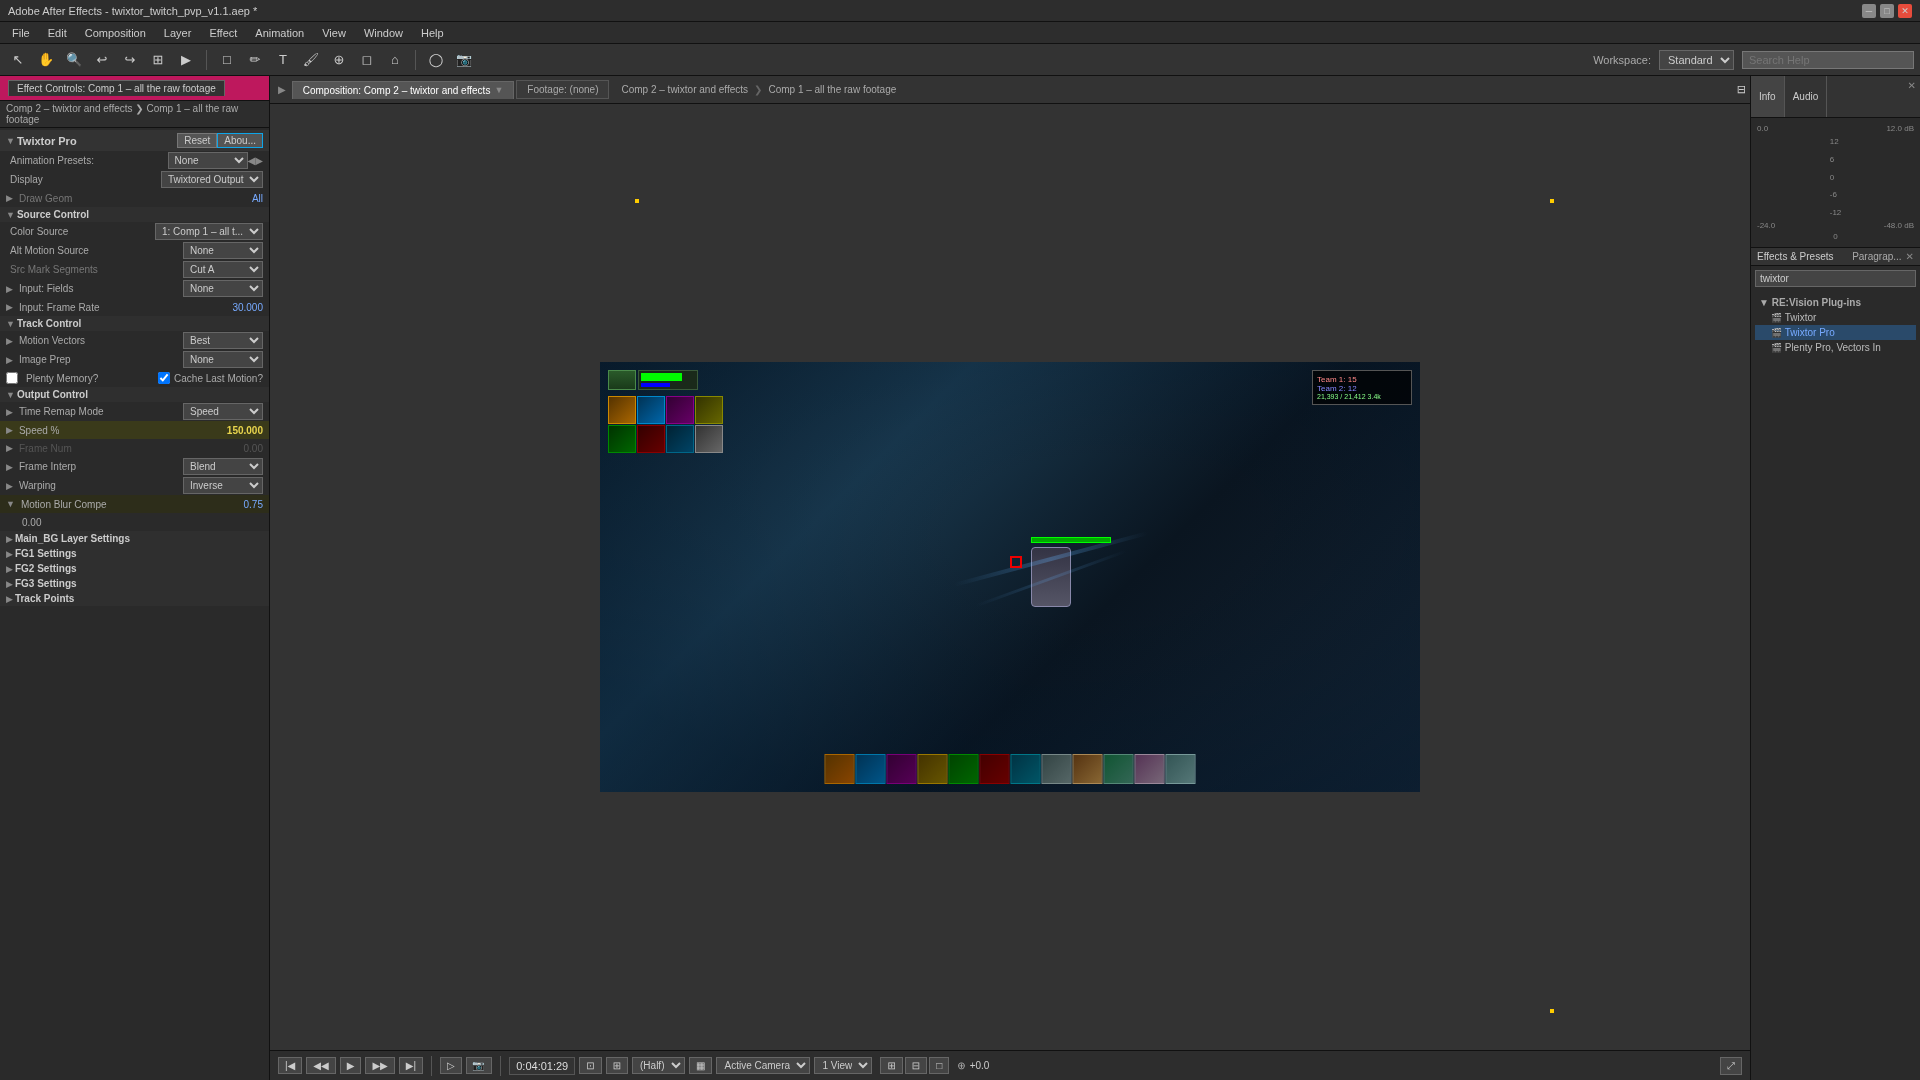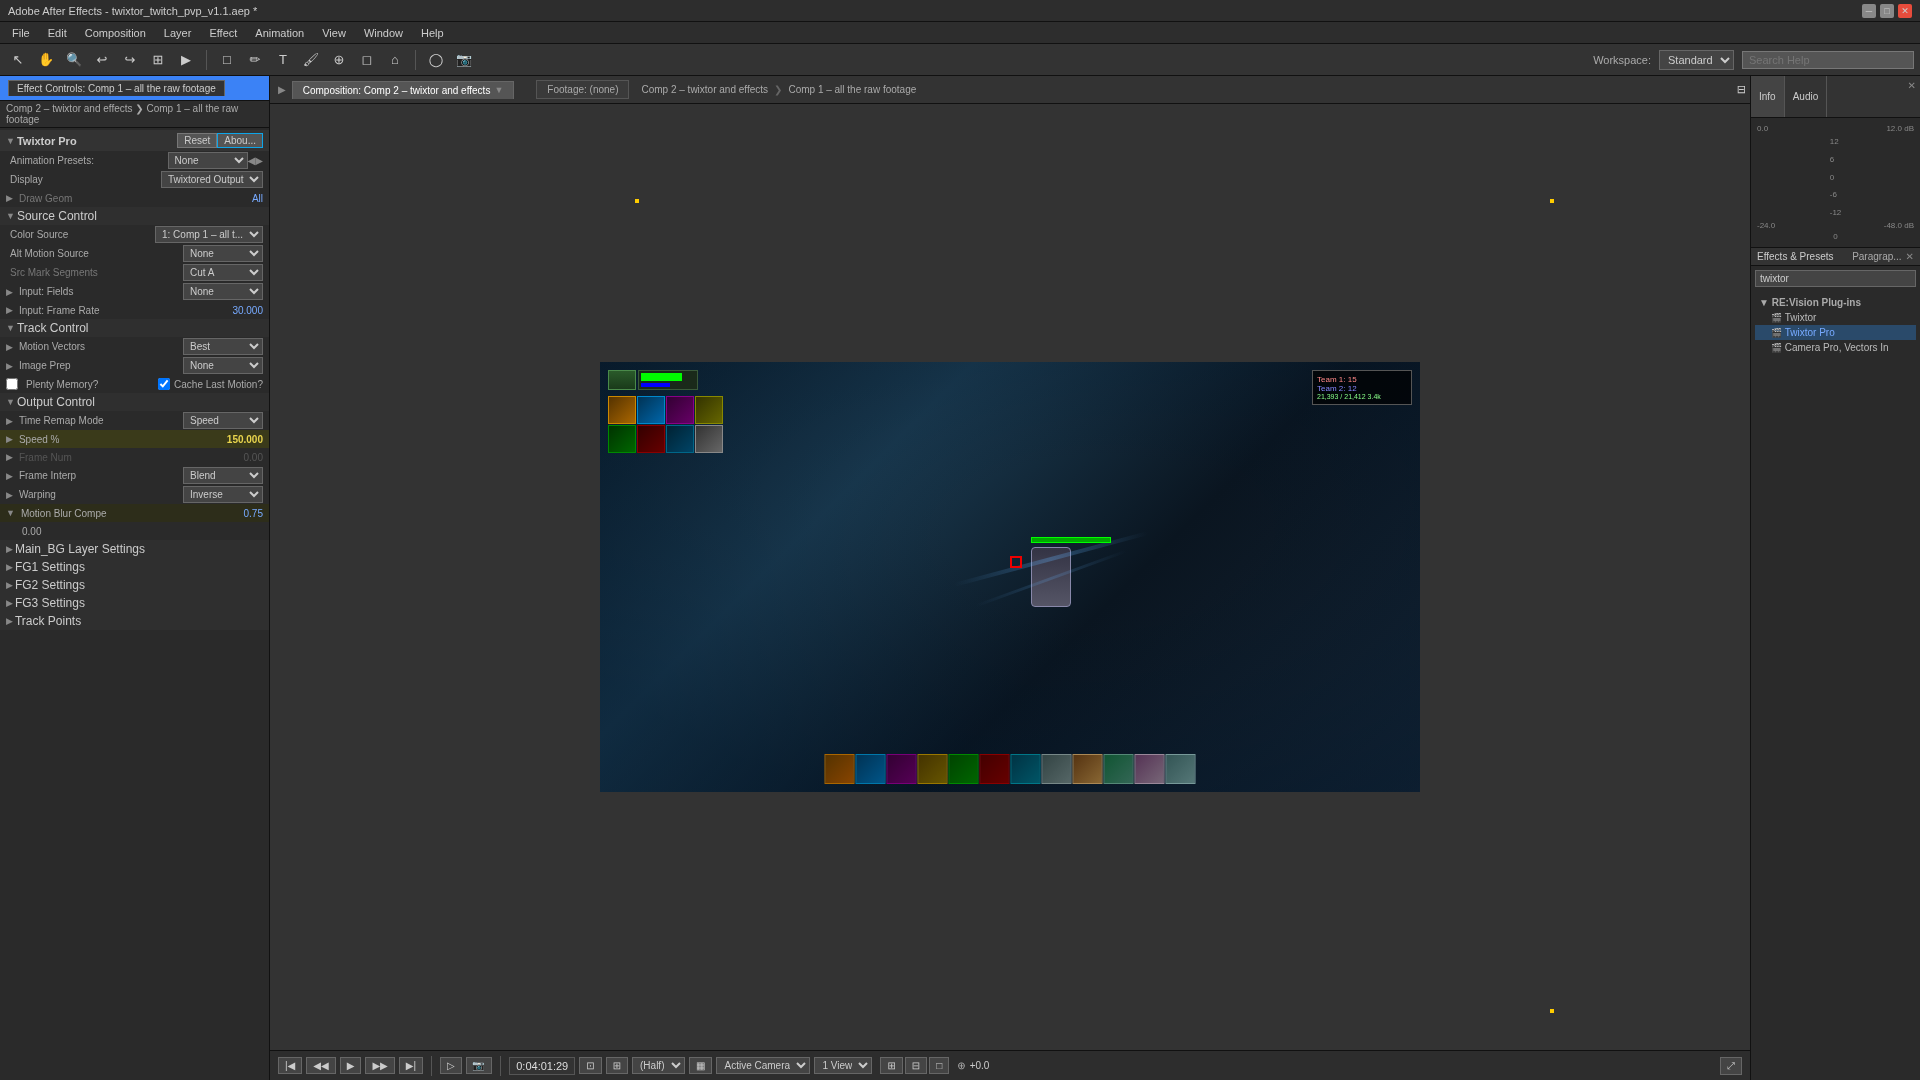--- a/index.html
+++ b/index.html
@@ -24,21 +24,21 @@
     .toolbar-separator { width: 1px; height: 20px; background: #555; margin: 0 4px; }
     .workspace-label { margin-left: auto; color: #aaa; font-size: 11px; }
     .workspace-select { background: #444; border: 1px solid #666; color: #ccc; padding: 2px 4px; font-size: 11px; }
     .search-box { background: #555; border: 1px solid #777; color: #ccc; padding: 2px 6px; font-size: 11px; width: 172px; }
 
     
     #main-layout { display: flex; height: calc(1080px - 22px - 22px - 32px); }
 
     
     #left-panel { width: 270px; background: #2a2a2a; border-right: 1px solid #111; display: flex; flex-direction: column; overflow: hidden; }
-    #effect-controls-header { background: #3b82f6; padding: 4px 8px; border-bottom: 1px solid #111; display: flex; align-items: center; gap: 4px; }
+    #effect-controls-header { background: #be185d; padding: 4px 8px; border-bottom: 1px solid #111; display: flex; align-items: center; gap: 4px; }
     .panel-tab { background: #4a4a4a; border: 1px solid #666; padding: 2px 8px; font-size: 10px; color: #ccc; cursor: pointer; }
     .panel-tab.active { background: #333; border-bottom: none; }
     #comp-path { font-size: 10px; color: #aaa; padding: 2px 6px; background: #2d2d2d; border-bottom: 1px solid #111; }
 
     
     #effect-panel { flex: 1; overflow-y: auto; overflow-x: hidden; padding: 2px 0; }
     #effect-panel::-webkit-scrollbar { width: 8px; }
     #effect-panel::-webkit-scrollbar-track { background: #2a2a2a; }
     #effect-panel::-webkit-scrollbar-thumb { background: #555; }
 
@@ -46,37 +46,37 @@
     .twixtor-title { font-size: 11px; color: #ccc; font-weight: bold; flex: 1; }
     .reset-btn { background: #555; border: 1px solid #777; color: #ccc; font-size: 10px; padding: 1px 6px; cursor: pointer; }
     .about-btn { background: #555; border: 1px solid #0ea5e9; color: #ccc; font-size: 10px; padding: 1px 6px; cursor: pointer; }
 
     .param-row { display: flex; align-items: center; padding: 1px 6px; min-height: 18px; }
     .param-label { color: #aaa; font-size: 10px; flex: 1; padding-left: 4px; }
     .param-value { color: #7af; font-size: 10px; min-width: 80px; text-align: right; cursor: pointer; }
     .param-dropdown { background: #444; border: 1px solid #666; color: #ccc; font-size: 10px; padding: 1px 2px; min-width: 80px; }
     .expand-arrow { color: #888; font-size: 9px; margin-right: 2px; cursor: pointer; }
     .section-header { display: flex; align-items: center; padding: 2px 6px; background: #2f2f2f; cursor: pointer; }
-    .section-label { color: #ccc; font-size: 12px; font-weight: normal; flex: 1; }
+    .section-label { color: #ccc; font-size: 10px; font-weight: bold; flex: 1; }
     .checkbox { width: 12px; height: 12px; margin-right: 4px; cursor: pointer; }
 
     
     .speed-row { background: #3a3a1a; }
     .speed-value { color: #e8d44d; font-size: 10px; font-weight: bold; }
     
     .motblur-row { background: #2d2d1a; }
 
     
     #content-area { flex: 1; display: flex; flex-direction: column; background: #1a1a1a; }
 
     
     #comp-tabs { height: 28px; background: #333; border-bottom: 1px solid #111; display: flex; align-items: center; padding: 0 4px; gap: 2px; }
     .comp-tab { background: #444; border: 1px solid #666; border-bottom: none; padding: 3px 10px; font-size: 10px; color: #ccc; cursor: pointer; display: flex; align-items: center; gap: 4px; }
     .comp-tab.active { background: #555; color: #fff; }
-    .footage-tab { background: #3a3a3a; border: 1px solid #555; padding: 3px 10px; font-size: 10px; color: #aaa; margin-left: 20px; }
+    .footage-tab { background: #3a3a3a; border: 1px solid #555; padding: 3px 10px; font-size: 10px; color: #aaa; }
 
     
     #viewport { flex: 1; background: #333; position: relative; display: flex; align-items: center; justify-content: center; overflow: hidden; }
     #viewport-content { width: 820px; height: 430px; background: #1a2a3a; position: relative; overflow: hidden; }
     
     
     .game-bg { position: absolute; inset: 0; background: linear-gradient(135deg, #0d1f2d 0%, #1a3a50 30%, #0a1520 60%, #152535 100%); }
     .motion-blur-overlay { position: absolute; inset: 0; background: radial-gradient(ellipse at 60% 40%, transparent 20%, rgba(0,20,40,0.4) 80%); }
 
     
@@ -508,19 +508,19 @@
         <div class="effects-tree-child">
           <span style="font-size:9px;">🎬 </span>
           <span>Twixtor</span>
         </div>
         <div class="effects-tree-child highlighted">
           <span style="font-size:9px;">🎬 </span>
           <span>Twixtor Pro</span>
         </div>
         <div class="effects-tree-child">
           <span style="font-size:9px;">🎬 </span>
-          <span>Camera Pro, Vectors In</span>
+          <span>Plenty Pro, Vectors In</span>
         </div>
       </div>
     </div>
   </div>
 
 </div>
 
 </body></html>

